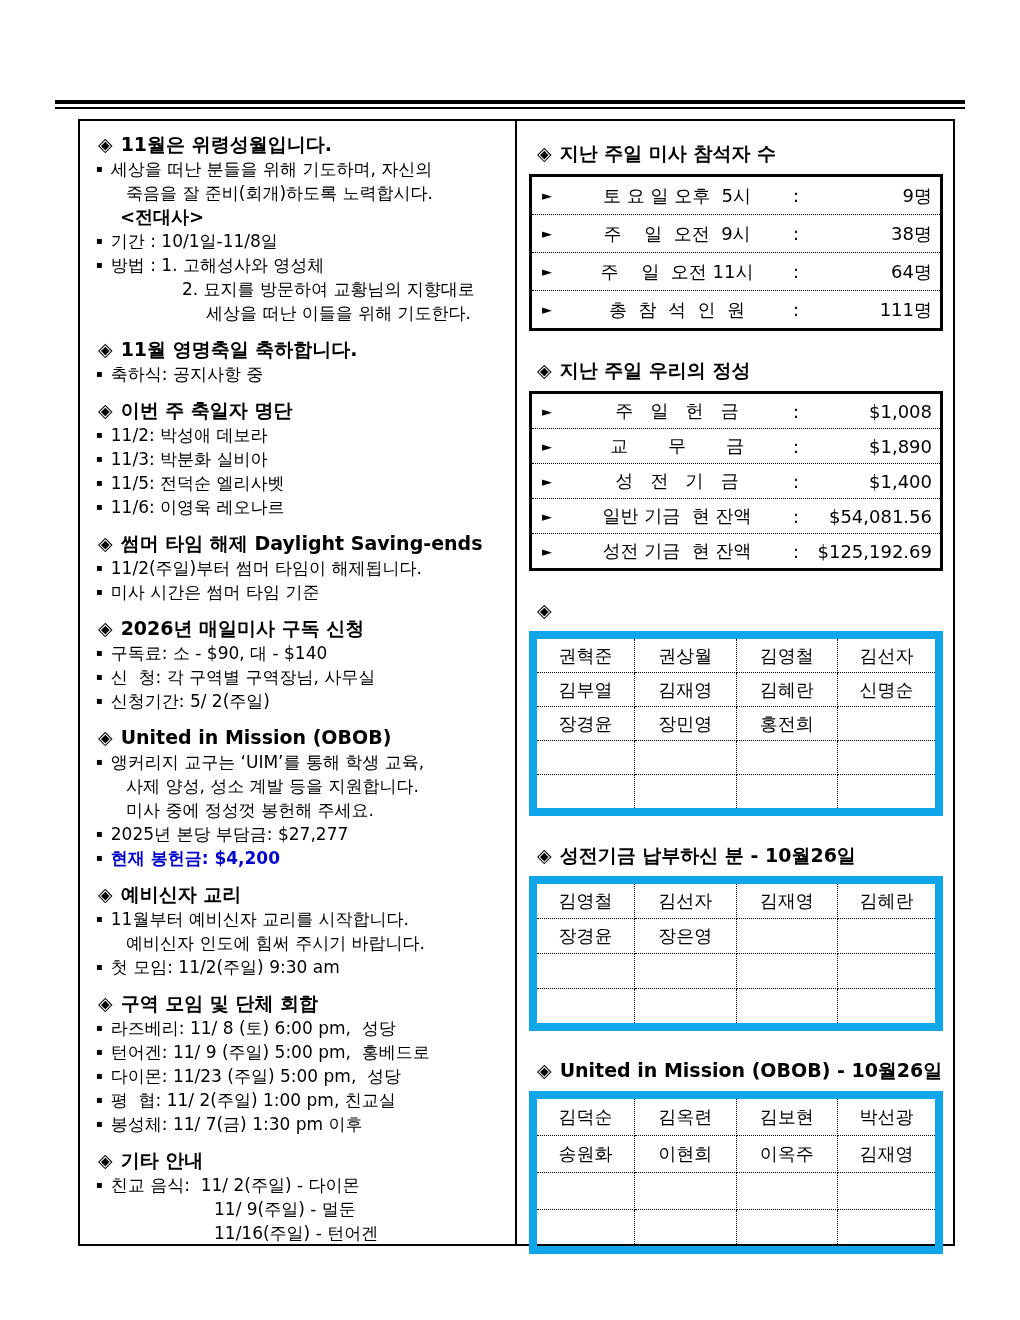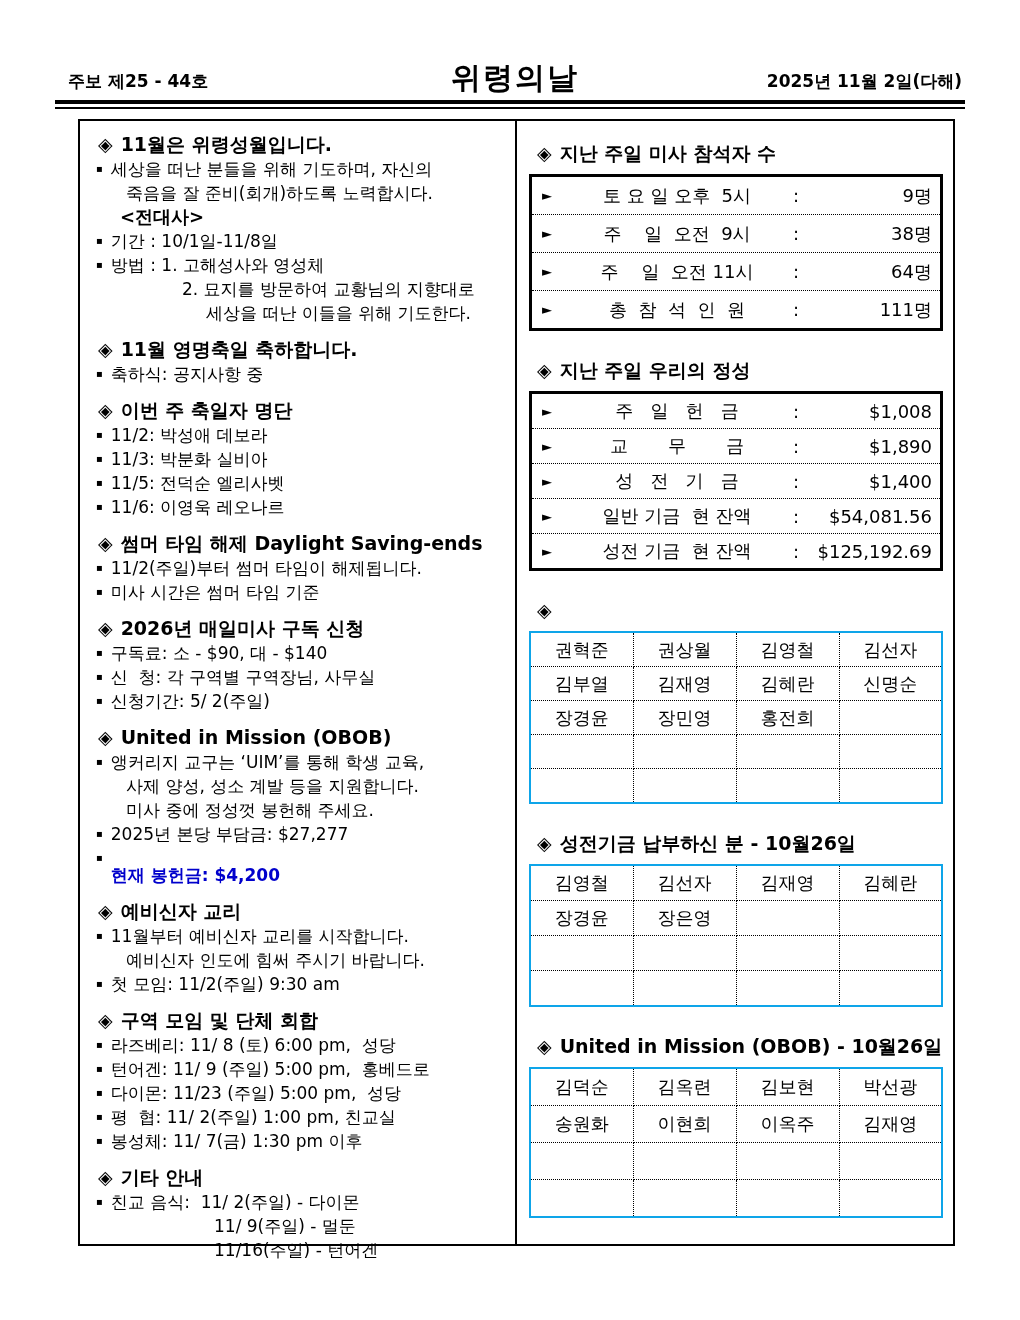--- a/index.html
+++ b/index.html
@@ -23,49 +23,44 @@
   .sh.first{margin-top:2px;}
   .dm{margin:0 8px 0 8px;}
   .ln{font-size:17px;line-height:24px;white-space:pre;}
   .li{display:flex;padding-left:6px;}
   .bt{font-size:10px;line-height:24px;margin-right:8px;}
   .sub{padding-left:30px;font-weight:bold;font-size:18px;}
   .cont{padding-left:36px;}
   .cont-num{padding-left:92px;}
   .cont-num2{padding-left:116px;}
   .cont-food{padding-left:124px;}
-  .blue{color:#0000cc;font-weight:bold;margin-top:17px;}
+  .blue{color:#0000cc;font-weight:bold;}
   
   .rsh{font-size:19px;font-weight:bold;line-height:26px;margin:26px 0 8px 0;white-space:pre;display:flex;}
   .rsh.first{margin-top:11px;}
   .stat-table{border:3px solid #000;}
   .srow{display:flex;align-items:center;height:37px;padding:0 8px 0 10px;border-top:1px dotted #000;}
   .rows-sm .srow{height:34px;}
   .srow:first-child{border-top:none;}
   .arrow{width:30px;font-size:13px;}
   .slabel{flex:1;text-align:center;white-space:pre;font-size:18px;}
   .scolon{width:28px;text-align:center;font-size:18px;}
   .svalue{width:122px;text-align:right;white-space:pre;font-size:18px;}
-  table.ntable{width:100%;border-collapse:collapse;border:2px solid #0ea5e9;table-layout:fixed;}
+  table.ntable{width:100%;border-collapse:collapse;border:8px solid #0ea5e9;table-layout:fixed;}
   table.ntable td{border:1px dotted #000;text-align:center;font-size:18px;white-space:pre;
                   overflow:hidden;padding:0;}
   table.t-dues td{height:33px;}
   table.t-build td{height:34px;}
   table.t-uim td{height:36px;}
 </style>
 </head>
 <body>
 
 <div class="page">
 
-  <div class="hdr">
-    <span class="hdr-left">주보 제25 - 44호</span>
-    <span class="hdr-center">위령의날</span>
-    <span class="hdr-right">2025년 11월 2일(다해)</span>
-  </div>
   <div class="rule"></div>
 
   <div class="content">
 
     <div class="col-left">
 
       <div class="sh first">
         <span class="dm">◈</span>
         <span>11월은 위령성월입니다.</span>
       </div>

